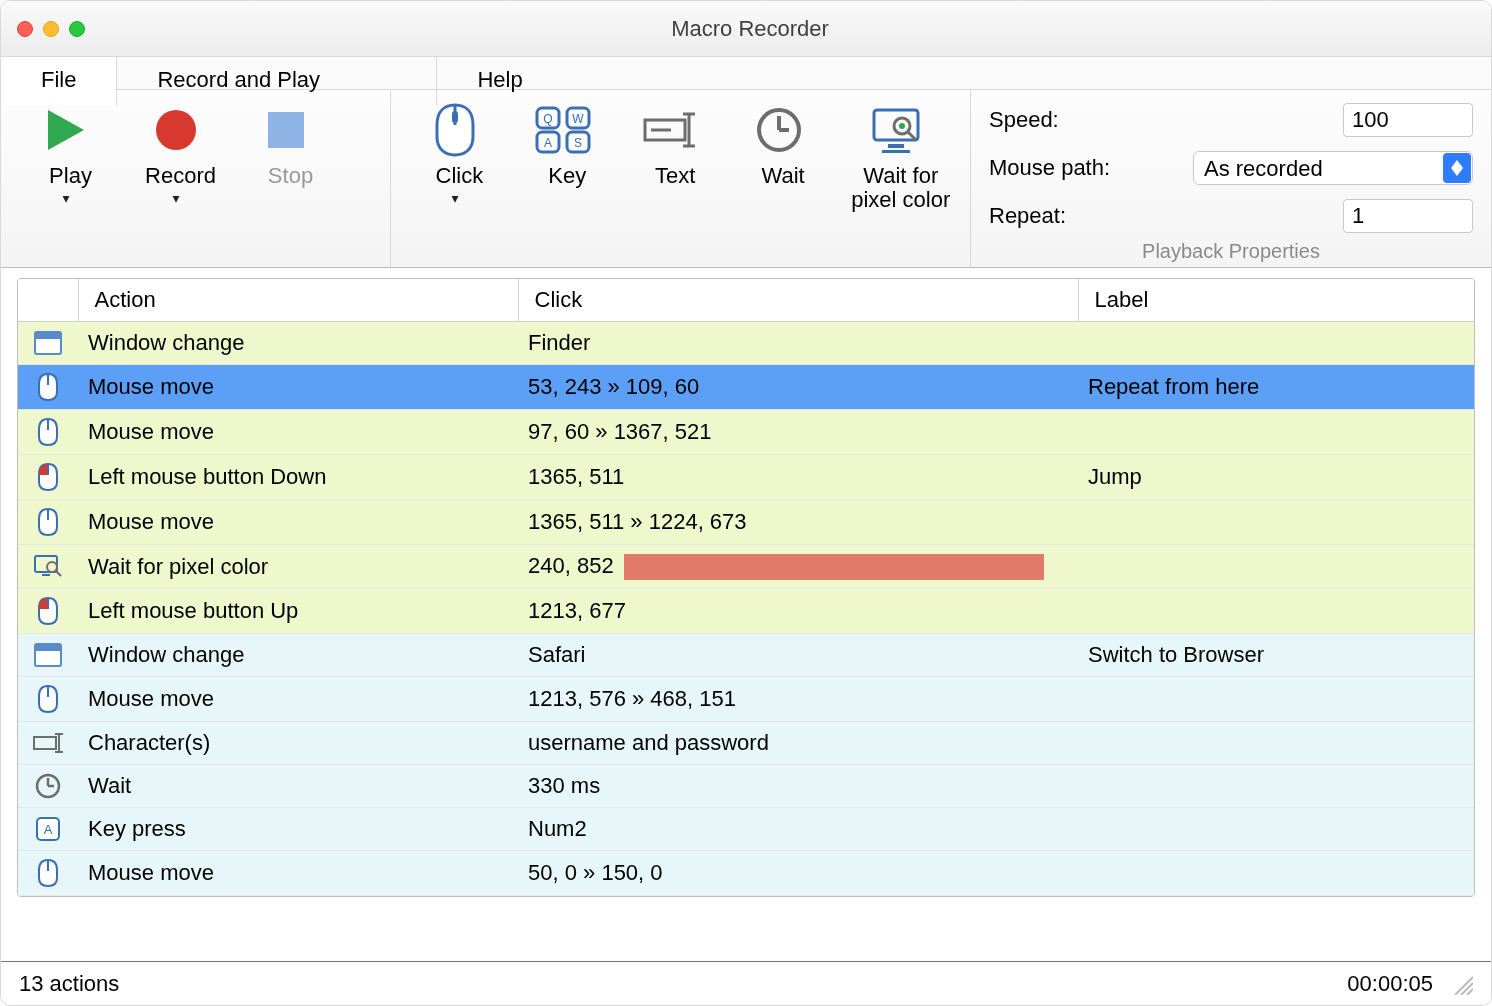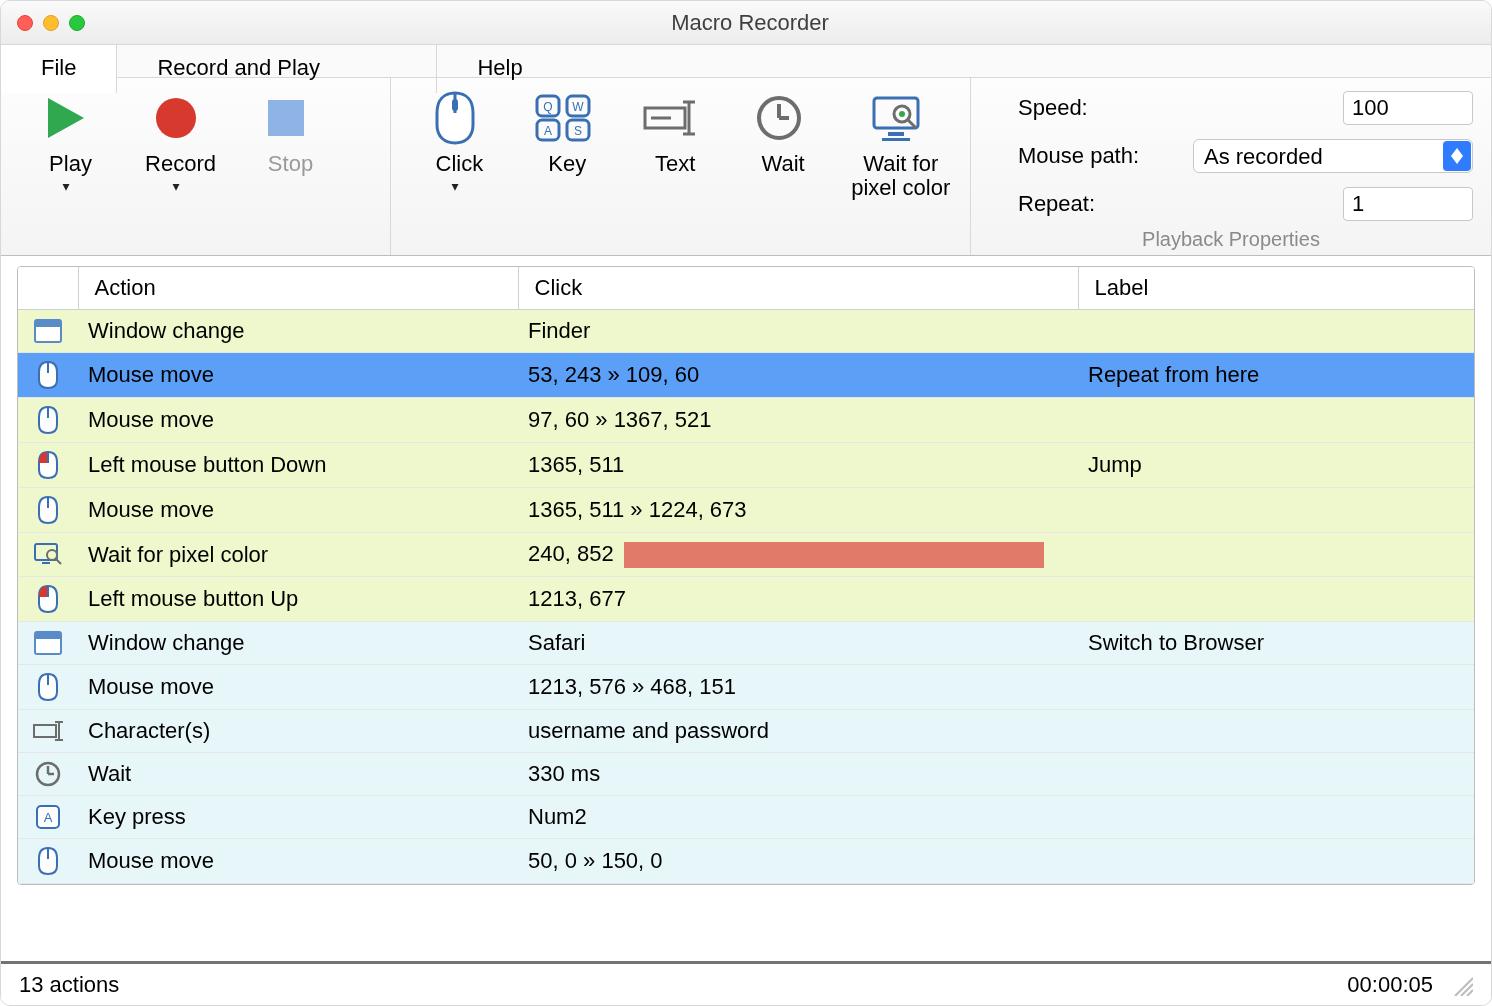--- a/index.html
+++ b/index.html
@@ -1,18 +1,18 @@
 <!DOCTYPE html>
 <html><head>
 <meta charset="utf-8">
 <style>
   * { box-sizing: border-box; }
   html, body { margin:0; padding:0; font-family: -apple-system, "Helvetica Neue", Helvetica, Arial, sans-serif; font-size:22px; color:#000; }
   .window { width:1492px; height:1006px; background:#fff; border:1px solid #d8d8d8; border-radius:10px; overflow:hidden; position:relative; }
-  .titlebar { height:44px; background:linear-gradient(#fafafa,#ececec); border-bottom:1px solid #d8d8d8; display:flex; align-items:center; padding:0 16px; }
+  .titlebar { height:56px; background:linear-gradient(#fafafa,#ececec); border-bottom:1px solid #d8d8d8; display:flex; align-items:center; padding:0 16px; }
   .traffic { display:flex; gap:10px; align-items:center; }
   .dot { width:16px; height:16px; border-radius:50%; }
   .dot.red { background:#ff5f57; border:1px solid #e0443e; }
   .dot.yellow { background:#ffbd2e; border:1px solid #dea123; }
   .dot.green { background:#28c940; border:1px solid #1aab29; }
   .title { flex:1; text-align:center; font-size:22px; color:#3f3f3f; margin-left:-60px; }
   .menubar { height:33px; display:flex; border-bottom:1px solid #d8d8d8; background:#fafafa; }
   .menuitem { padding:10px 40px 0 40px; height:48px; cursor:default; font-size:22px; border-right:1px solid transparent; }
   .menuitem.active { background:#fff; border-right:1px solid #d8d8d8; }
   .menuitem.sep { border-right:1px solid #d8d8d8; }
@@ -20,40 +20,40 @@
   .ribbon-group { display:flex; flex-direction:column; border-right:1px solid #d8d8d8; padding:6px 10px 4px 10px; }
   .ribbon-buttons { display:flex; flex:1; align-items:flex-start; }
   .ribbon-btn { display:flex; flex-direction:column; align-items:center; justify-content:flex-start; width:110px; height:145px; cursor:default; }
   .ribbon-btn .icon { width:56px; height:56px; margin-top:6px; display:flex; align-items:center; justify-content:center; }
   .ribbon-btn .label { margin-top:6px; font-size:22px; color:#000; text-align:center; line-height:24px;margin-left:9px; }
   .ribbon-btn.disabled .label { color:#9a9a9a; }
   .ribbon-btn .chev { font-size:14px; color:#222; margin-top:2px; }
   .group-caption { text-align:center; font-size:20px; color:#8a8a8a; height:26px; }
   .playback { flex:1; display:flex; flex-direction:column; padding:6px 18px 4px 18px; }
   .playback-row { display:flex; align-items:center; height:48px; }
-  .playback-row .plabel { width:170px; font-size:22px;margin-left:29px; }
+  .playback-row .plabel { width:170px; font-size:22px; }
   .playback-row input[type=text] { width:130px; height:34px; font-size:22px; padding:2px 8px; border:1px solid #c8c8c8; border-radius:4px; background:#fff; }
   .playback-row select { width:280px; height:34px; font-size:22px; border:1px solid #c8c8c8; border-radius:6px; background:#fff; padding:0 30px 0 10px; appearance:none; -webkit-appearance:none; }
   .select-wrap { position:relative; display:inline-block; }
   .select-chevs { position:absolute; right:2px; top:2px; width:28px; height:30px; background:#2f7cff; border-radius:4px; display:flex; flex-direction:column; align-items:center; justify-content:center; }
   .select-chevs svg { display:block; }
   .table-wrap { margin:10px 16px 0 16px; border:1px solid #bdbdbd; border-radius:4px; overflow:hidden; }
   table.actions { width:100%; border-collapse:collapse; table-layout:fixed; }
   table.actions th { text-align:left; font-weight:400; font-size:22px; padding:8px 16px; background:#fff; border-bottom:1px solid #d0d0d0; border-right:1px solid #d0d0d0; }
   table.actions th:last-child { border-right:none; }
   table.actions td { font-size:22px; padding:8px 10px; border-bottom:1px solid #e6e6e6; }
   table.actions tr.row-green td { background:#eff7cc; }
   table.actions tr.row-cyan td { background:#e7f6f9; }
   table.actions tr.row-sel td { background:#5b9ff6; color:#000; }
   .col-icon { width:60px; }
   .col-action { width:440px; }
   .col-value { width:560px; }
   .iconcell { display:flex; align-items:center; justify-content:center; }
   .color-swatch { display:inline-block; width:420px; height:26px; background:#e27a6a; vertical-align:middle; margin-left:10px; }
-  .statusbar { position:absolute; bottom:0; left:0; right:0; height:44px; display:flex; align-items:center; padding:0 18px; font-size:22px; background:#fff; border-top:3px solid #737373; }
+  .statusbar { position:absolute; bottom:0; left:0; right:0; height:44px; display:flex; align-items:center; padding:0 18px; font-size:22px; background:#fff; border-top:1px solid #737373; }
   .statusbar .spacer { flex:1; }
   .grip { width:22px; height:22px; margin-left:18px; }
   svg { display:block; }
 </style>
 </head>
 <body>
 
 <div class="window">
 
   <div class="titlebar">

